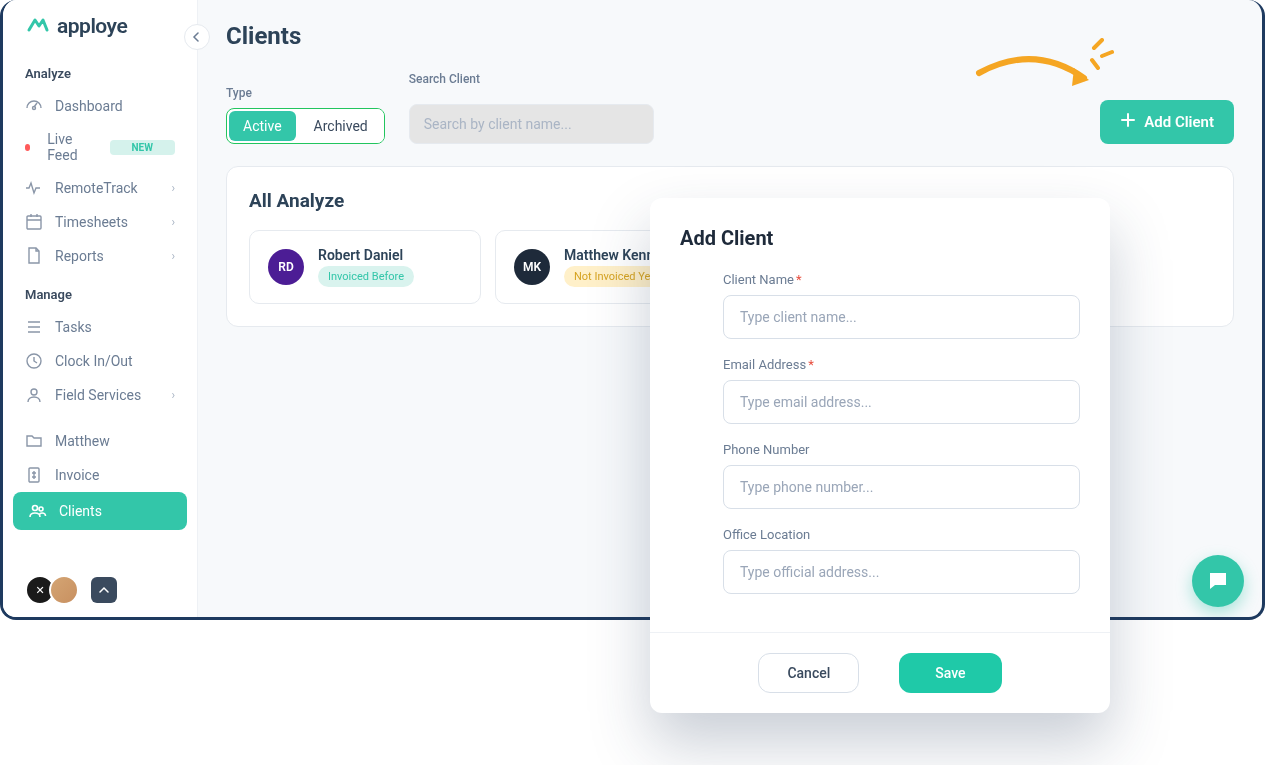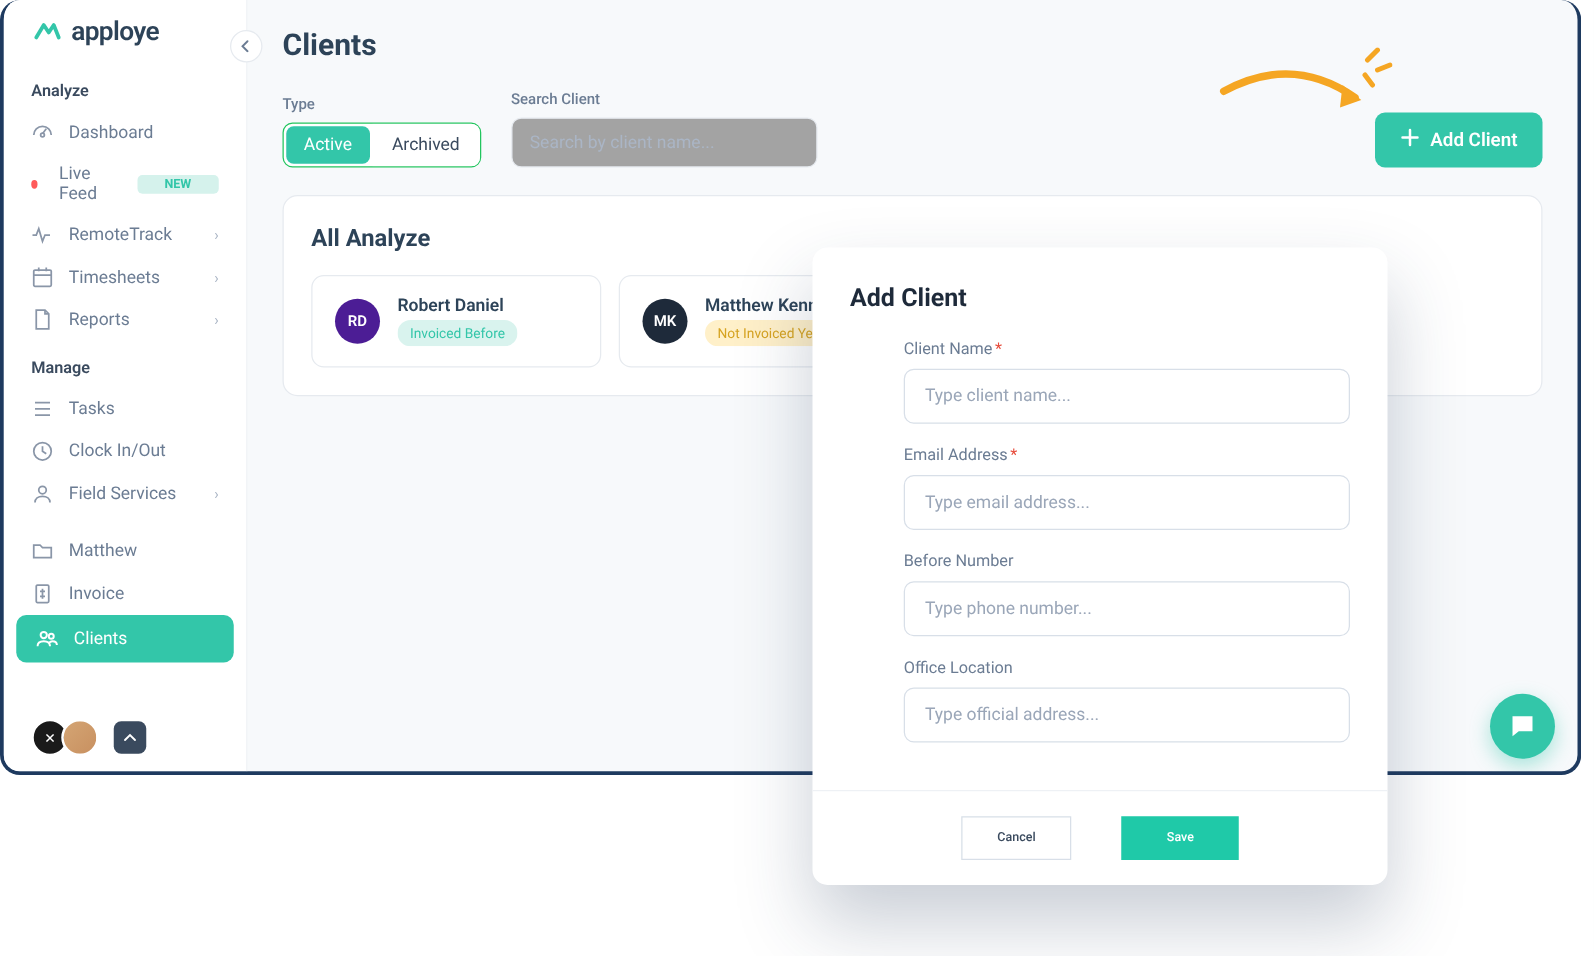--- a/index.html
+++ b/index.html
@@ -54,21 +54,21 @@
     .filter-row { display: flex; align-items: flex-end; gap: 24px; margin-bottom: 22px; }
     .filter-group { display: flex; flex-direction: column; gap: 8px; }
     .filter-label { font-size: 12px; color: #6b7c93; font-weight: 500; }
 
     .toggle-group { display: flex; border: 1px solid #22c55e; border-radius: 8px; overflow: hidden; background:#fff; }
     .toggle-btn { padding: 9px 16px; font-size: 14px; cursor: pointer; background: #fff; color: #3a4a5e; }
     .toggle-btn.on { background: #33c6a9; color: #fff; border-radius: 6px; margin: 2px; padding: 7px 14px; }
 
     .search-input {
       width: 245px; padding: 11px 14px; border: 1px solid #e6eaef; border-radius: 8px;
-      font-size: 14px; color: #3a4a5e; background:#a3a3a3;
+      font-size: 14px; color: #3a4a5e; background:#e5e5e5;margin-top:10px;
     }
     .search-input::placeholder { color: #aab5c5; }
 
     .add-btn {
       margin-left: auto; background: #33c6a9; color: #fff; border: none;
       padding: 12px 20px; border-radius: 8px; font-size: 15px; font-weight: 600;
       display: flex; align-items: center; gap: 8px; cursor: pointer;
     }
     .add-btn svg { stroke: #fff; }
 
@@ -99,21 +99,21 @@
     .form-label .req { color: #e74c3c; margin-left: 2px; }
     .form-input {
       width: 100%; padding: 13px 16px; border: 1px solid #d8dfe8; border-radius: 8px;
       font-size: 14px; color: #2d4358;
     }
     .form-input::placeholder { color: #9aa6b8; }
     .modal-footer {
       border-top: 1px solid #eef1f5; padding: 20px 30px; display: flex;
       justify-content: center; gap: 14px;
     }
-    .btn { padding: 11px 28px; border-radius: 0; font-size: 10px; font-weight: 500; cursor: pointer; }
+    .btn { padding: 11px 28px; border-radius: 12px; font-size: 14px; font-weight: 500; cursor: pointer; }
     .btn-cancel { background: #fff; border: 1px solid #d8dfe8; color: #3a4a5e; }
     .btn-save { background: #1fc9a8; border: none; color: #fff; padding: 11px 36px; margin-left: 26px; }
 
     .chat-fab {
       position: absolute; top: 555px; right: 18px; width: 52px; height: 52px;
       background: #33c6a9; border-radius: 50%; display: flex; align-items: center;
       justify-content: center; cursor: pointer; box-shadow: 0 6px 16px rgba(51,198,169,0.4);
     }
   </style>
 </head>
@@ -318,21 +318,21 @@
 
     <div class="form-field">
       <label class="form-label"><span>Client Name</span><span class="req">*</span></label>
       <input class="form-input" placeholder="Type client name..." style="">
     </div>
     <div class="form-field">
       <label class="form-label"><span>Email Address</span><span class="req">*</span></label>
       <input class="form-input" placeholder="Type email address..." style="">
     </div>
     <div class="form-field">
-      <label class="form-label"><span>Before Number</span></label>
+      <label class="form-label"><span>Phone Number</span></label>
       <input class="form-input" placeholder="Type phone number..." style="">
     </div>
     <div class="form-field">
       <label class="form-label"><span>Office Location</span></label>
       <input class="form-input" placeholder="Type official address..." style="">
     </div>
   </div>
   <div class="modal-footer">
     <button class="btn btn-cancel">Cancel</button>
     <button class="btn btn-save">Save</button>

